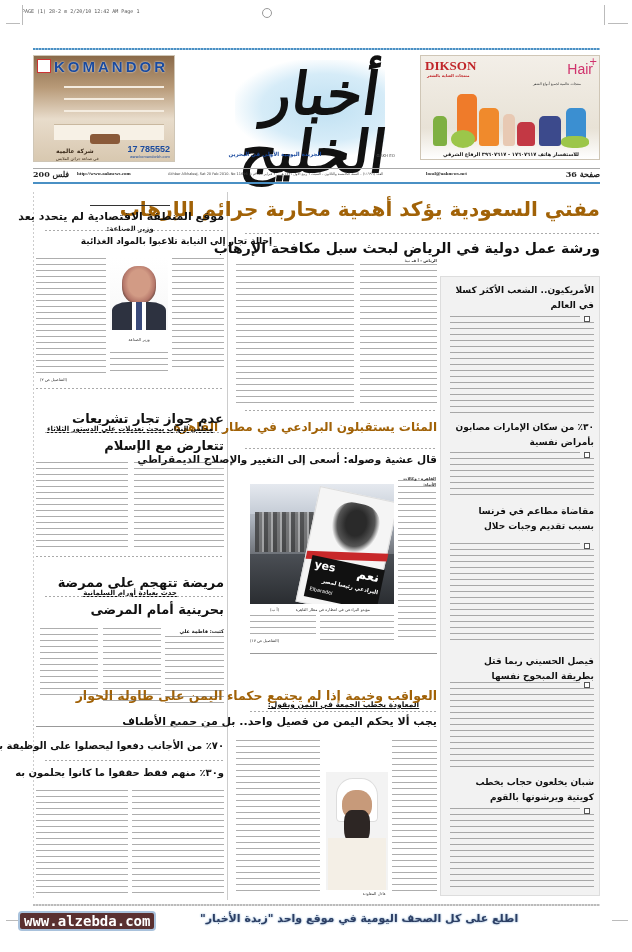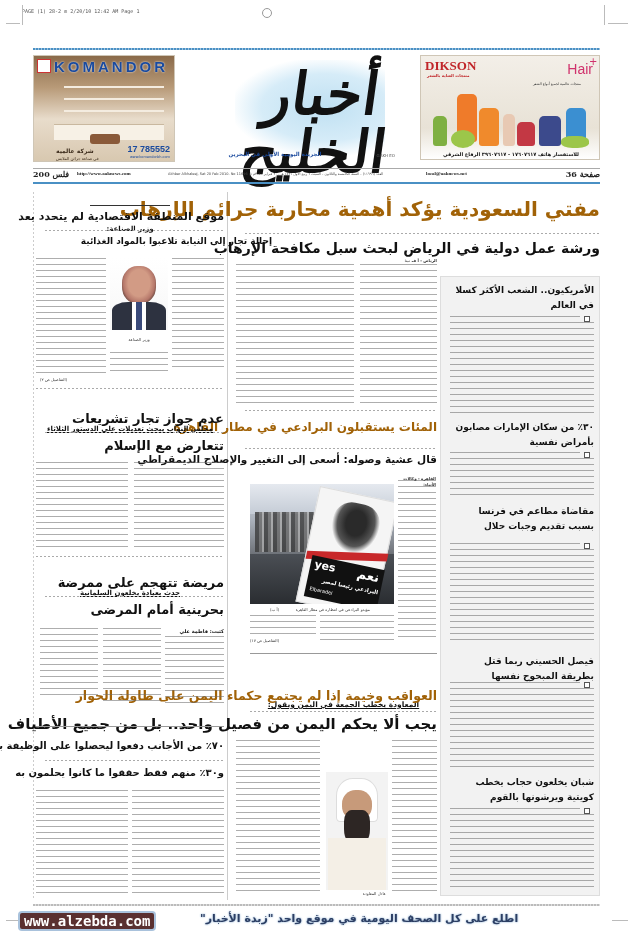--- a/index.html
+++ b/index.html
@@ -156,21 +156,21 @@
 <div class="abs rtl" style="left:250px;top:607px;width:120px;font-size:4px;color:#333;">مؤيدو البرادعي في انتظاره في مطار القاهرة</div>
 <div class="abs" style="left:270px;top:607px;font-size:4px;color:#333;">(أ ب)</div>
 <div class="abs fill" style="left:320px;top:615px;width:74px;height:28px;"></div>
 <div class="abs fill" style="left:250px;top:615px;width:66px;height:20px;"></div>
 <div class="abs" style="left:250px;top:638px;font-size:4px;color:#333;direction:rtl;">(التفاصيل ص ١٧)</div>
 <div class="abs hrule" style="left:250px;top:653px;width:187px;background:#999;"></div>
 
 <div class="abs rtl h-kicker" style="left:250px;top:672px;width:187px;text-align:center;font-size:7.5px;">المعاودة يخطب الجمعة في اليمن ويقول:</div>
 <div class="abs rtl h-main" style="left:240px;top:688px;width:197px;font-size:12.5px;">العواقب وخيمة إذا لم يجتمع حكماء اليمن على طاولة الحوار</div>
 <div class="abs dashrule" style="left:250px;top:711px;width:187px;"></div>
-<div class="abs rtl h-sub" style="left:240px;top:715px;width:197px;font-size:15px;">يجب ألا يحكم اليمن من فصيل واحد.. بل من جميع الأطياف</div>
+<div class="abs rtl h-sub" style="left:240px;top:715px;width:197px;font-size:11px;">يجب ألا يحكم اليمن من فصيل واحد.. بل من جميع الأطياف</div>
 <div class="abs fill" style="left:392px;top:740px;width:45px;height:155px;"></div>
 <div class="abs fill" style="left:236px;top:740px;width:84px;height:155px;"></div>
 <div class="abs photo-cleric" style="left:326px;top:772px;width:62px;height:118px;">
   <div style="position:absolute;left:10px;top:6px;width:42px;height:44px;background:#fff;border:1px solid #ddd;border-radius:40% 40% 10% 10%;"></div>
   <div style="position:absolute;left:16px;top:18px;width:30px;height:30px;background:#c79a7a;border-radius:45%;"></div>
   <div style="position:absolute;left:18px;top:38px;width:26px;height:38px;background:#2d2624;border-radius:30% 30% 50% 50%;"></div>
   <div style="position:absolute;left:2px;top:66px;width:58px;height:52px;background:#f4efe6;"></div>
 </div>
 <div class="abs rtl" style="left:326px;top:891px;width:60px;font-size:4px;color:#333;">عادل المعاودة</div>
 
@@ -192,21 +192,21 @@
 <div class="abs dashrule" style="left:36px;top:388px;width:188px;"></div>
 
 <div class="abs rtl h-kicker" style="left:36px;top:397px;width:188px;text-align:center;">مجلس النواب يبحث تعديلات على الدستور الثلاثاء</div>
 <div class="abs rtl h-side" style="left:36px;top:411px;width:188px;font-size:13px;letter-spacing:2px;">عدم جواز تجار تشريعات</div>
 <div class="abs dashrule" style="left:45px;top:432px;width:179px;"></div>
 <div class="abs rtl h-side" style="left:36px;top:438px;width:188px;font-size:13px;letter-spacing:5px;">تتعارض مع الإسلام</div>
 <div class="abs fill" style="left:134px;top:462px;width:90px;height:90px;"></div>
 <div class="abs fill" style="left:36px;top:462px;width:92px;height:90px;"></div>
 <div class="abs dashrule" style="left:36px;top:556px;width:188px;"></div>
 
-<div class="abs rtl h-kicker" style="left:36px;top:561px;width:188px;text-align:center;">حدث بعيادة يخلعون السلمانية</div>
+<div class="abs rtl h-kicker" style="left:36px;top:561px;width:188px;text-align:center;">حدث بعيادة أورام السلمانية</div>
 <div class="abs rtl h-side" style="left:36px;top:575px;width:188px;font-size:13px;letter-spacing:3px;">مريضة تتهجم على ممرضة</div>
 <div class="abs dashrule" style="left:45px;top:596px;width:179px;"></div>
 <div class="abs rtl h-side" style="left:36px;top:602px;width:188px;font-size:13px;letter-spacing:3px;">بحرينية أمام المرضى</div>
 <div class="abs rtl" style="left:165px;top:628px;width:59px;font:bold 5px 'DejaVu Sans',sans-serif;">كتبت: فاطمة علي</div>
 <div class="abs fill" style="left:165px;top:636px;width:59px;height:68px;"></div>
 <div class="abs fill" style="left:103px;top:628px;width:58px;height:76px;"></div>
 <div class="abs fill" style="left:40px;top:628px;width:58px;height:72px;"></div>
 <div class="abs hrule" style="left:36px;top:726px;width:188px;background:#999;"></div>
 
 <div class="abs rtl h-side" style="left:36px;top:740px;width:188px;font-size:10px;">٧٠٪ من الأجانب دفعوا ليحصلوا على الوظيفة بالبحرين</div>

